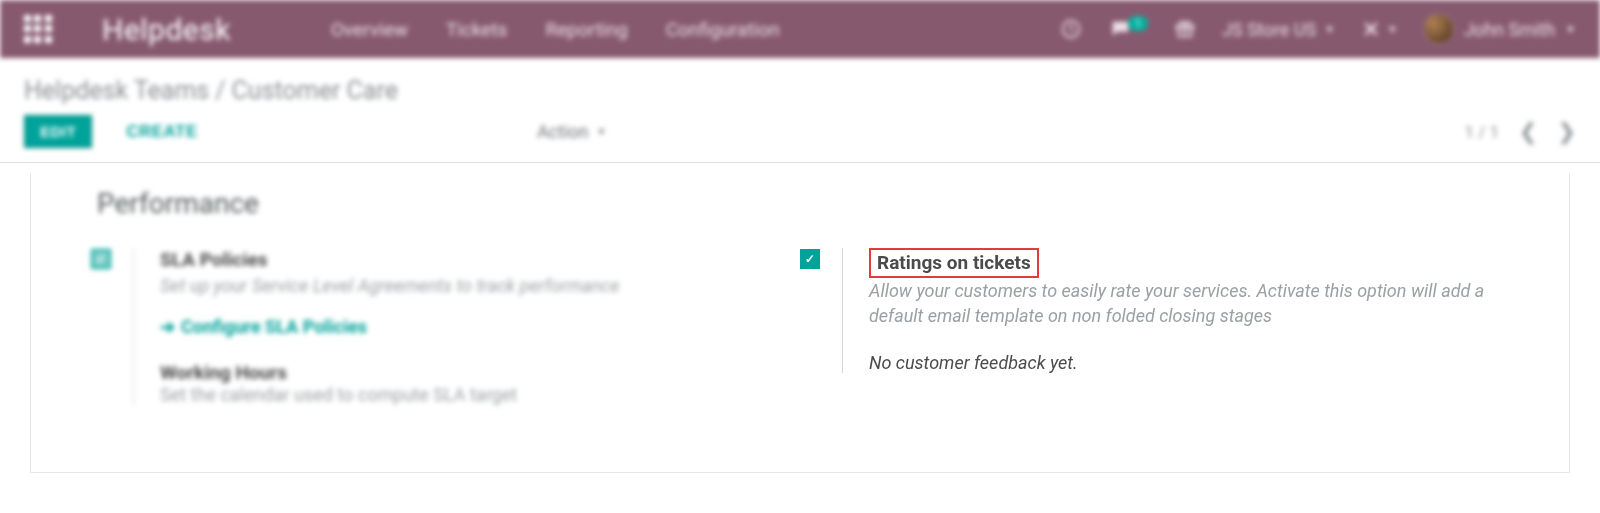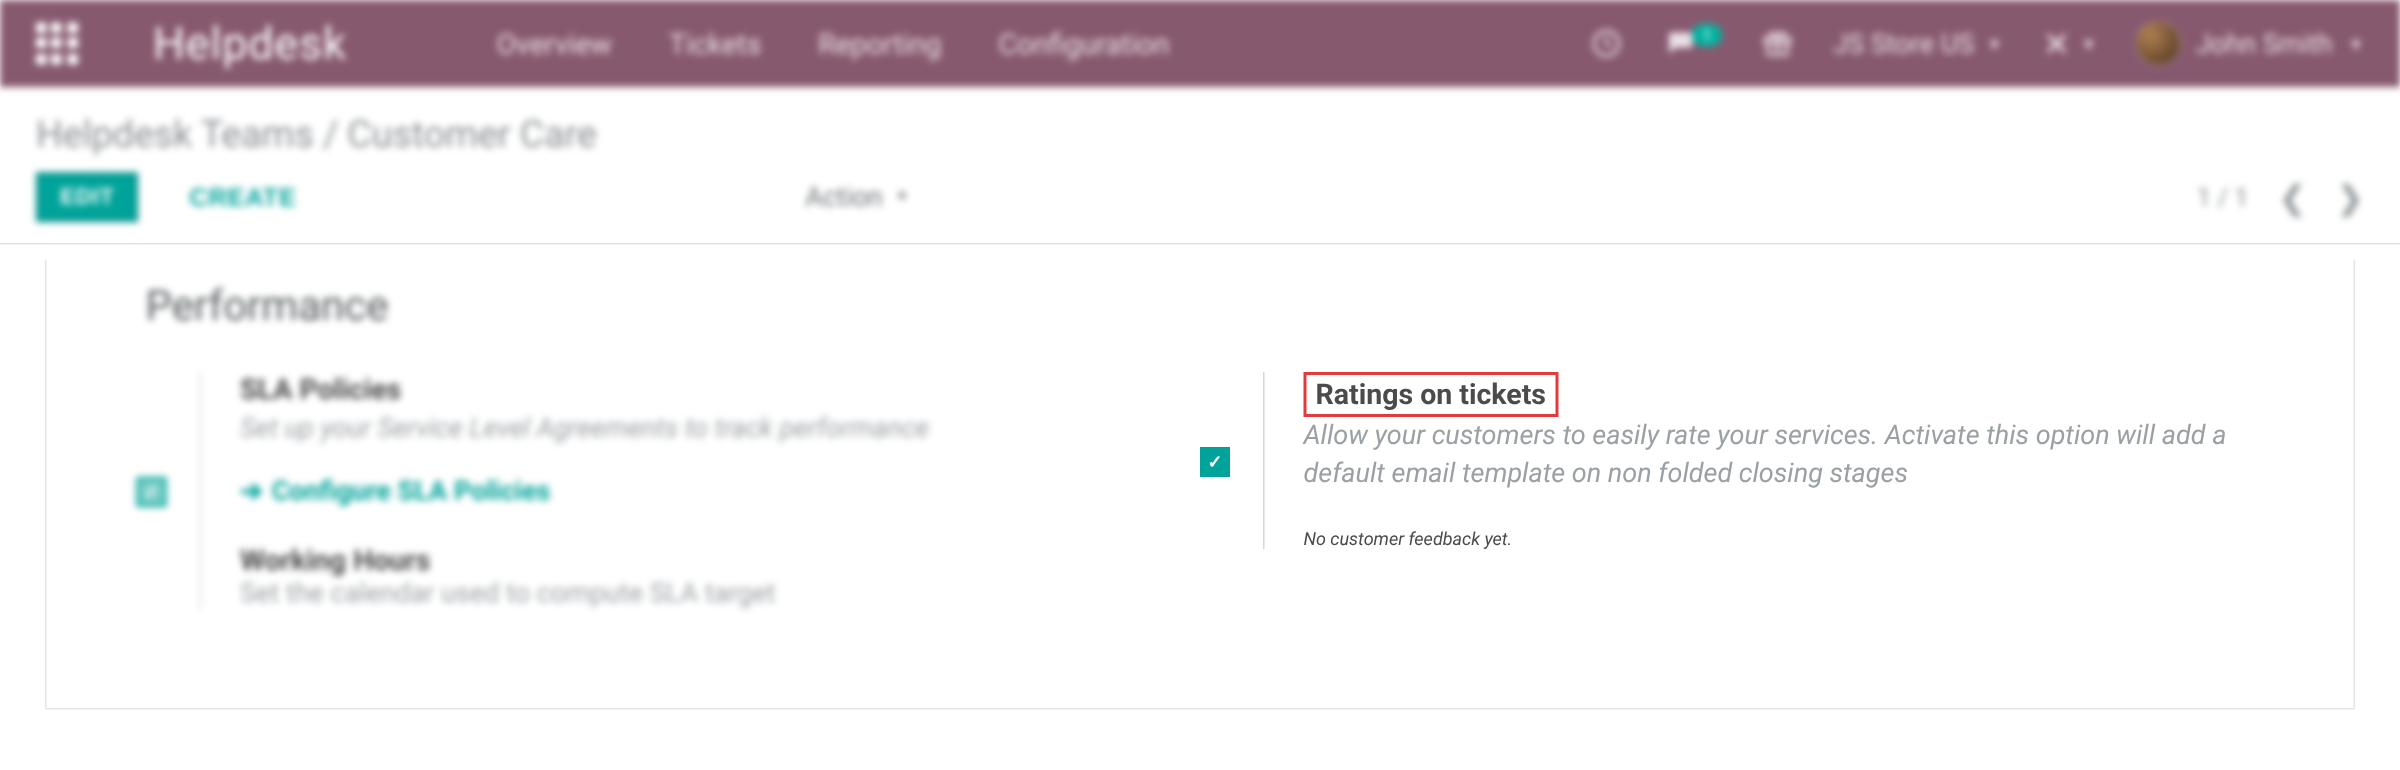--- a/index.html
+++ b/index.html
@@ -33,32 +33,32 @@
     .pager { margin-left:auto; display:flex; align-items:center; gap:20px; color:#8a8f93; font-size:17px;}
     .pager .chev { font-size:22px; color:#8a8f93; cursor:pointer; }
 
     .divider { border-top:1px solid #e1e1e1; }
 
     .sheet { margin: 10px 30px 0; border:1px solid #e6e6e6; border-top:none; padding: 14px 60px 40px; min-height:300px; }
     .section-title { font-size:28px; color:#555b5e; margin:0 0 28px 6px; font-weight:400;}
 
     .two-cols { display:flex; gap:0; }
     .col { width:50%; position:relative; }
-    .opt-row { display:flex; align-items:center; gap:22px; }
+    .opt-row { display:flex; align-items:flex-start; gap:22px; }
     .check { width:20px; height:20px; border:2px solid #00a39a; background:#7fd0c9; display:flex; align-items:center; justify-content:center; cursor:pointer; margin-top:1px;}
     .check.solid { background:#00a39a; }
     .check::after { content:"✓"; color:#fff; font-size:12px; font-weight:700;}
     .opt-body { border-left:1px solid #d6d6d6; padding-left:26px; flex:1;}
     .opt-title { font-size:19px; color:#4b4b4b; font-weight:700; margin-bottom:2px;}
     .opt-desc { font-size:18px; color:#9aa0a4; line-height:1.4;font-style:italic; }
     .opt-link { margin-top:18px; display:flex; align-items:center; gap:6px; color:#00a39a; font-weight:700; font-size:18px; cursor:pointer;}
     .subopt { margin-top:24px; }
     .sub-title { font-size:19px; color:#4b4b4b; font-weight:700;}
     .sub-desc { font-size:18px; color:#9aa0a4;}
-    .feedback-empty { font-style:italic; color:#4b4b4b; font-size:12px; margin-top:24px;}
+    .feedback-empty { font-style:italic; color:#4b4b4b; font-size:18px; margin-top:24px;}
 
     .highlight-box { border:2px solid #e23b3b; padding:1px 6px 2px; display:inline-block;}
 
     .blur-overlay { filter: blur(2.5px); }
     .sharp { filter:none; }
 
     svg { display:block; }
   </style>
 </head>
 <body>

